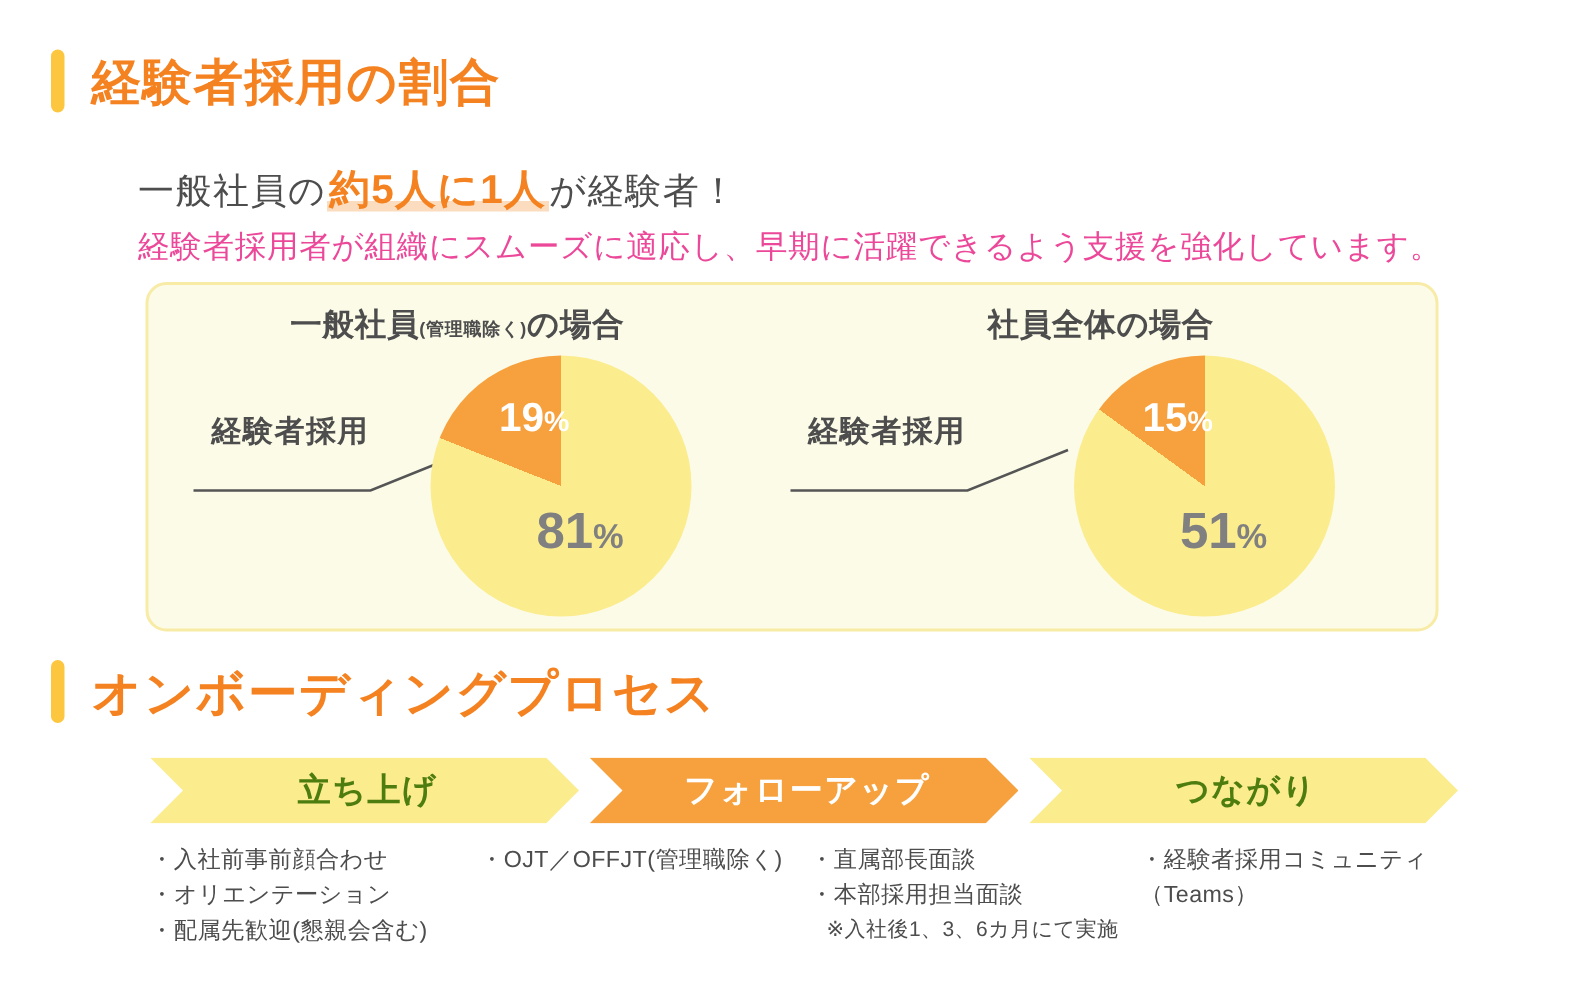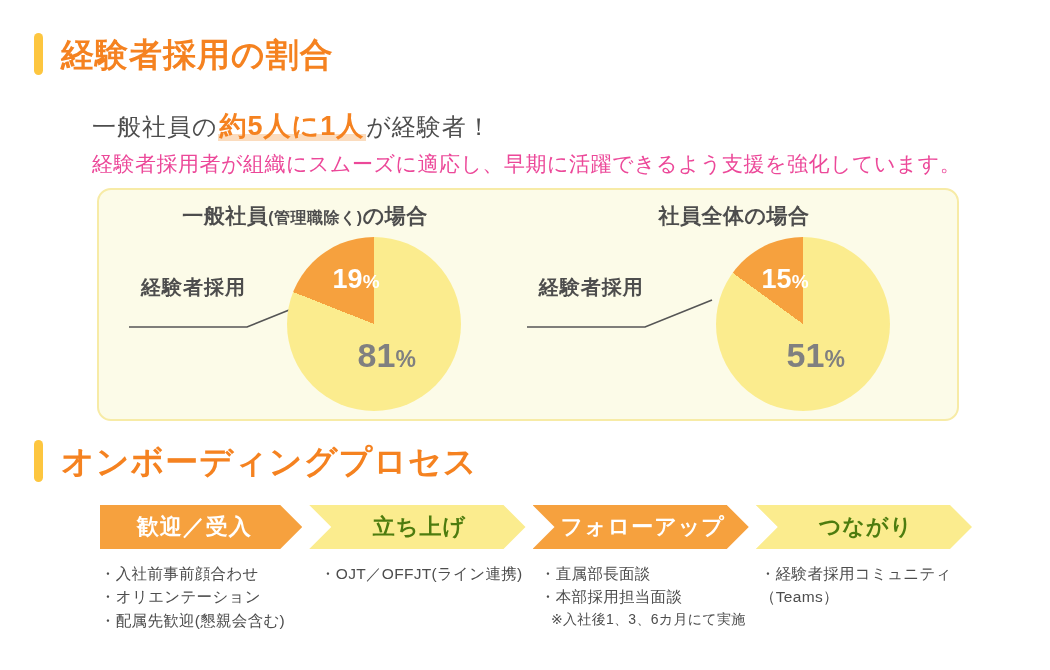--- a/index.html
+++ b/index.html
@@ -88,21 +88,21 @@
     position: absolute;
     top: 12px;
     width: 100%;
     text-align: center;
     font-size: 21px;
     font-weight: bold;
     color: #4d4d4d;
     letter-spacing: 0.5px;
     white-space: nowrap;
   }
-  .pie-caption .small { font-size: 16px; font-weight: bold; }
+  .pie-caption .small { font-size: 12px; font-weight: bold; }
 
   .pie-wrap {
     position: absolute;
     top: 47px;
     left: 50%;
     margin-left: -18px;
     width: 174px;
     height: 174px;
   }
   .pie-disc {
@@ -259,42 +259,39 @@
   </div>
 
 </div>
 
 <div class="section-head" id="head-onboarding">
   <div class="accent-bar"></div>
   <div class="section-title">オンボーディングプロセス</div>
 </div>
 
 <div class="process-row" id="process-row">
-    <div class="chev first orange">
-      <span>歓迎／受入</span>
-    </div>
     <div class="chev mid yellow">
       <span>立ち上げ</span>
     </div>
     <div class="chev mid orange">
       <span>フォローアップ</span>
     </div>
     <div class="chev last yellow">
       <span>つながり</span>
     </div>
   </div>
 
 <div class="bullet-row" id="bullet-row">
     <div class="bullet-col">
       <div class="bullet-item">・入社前事前顔合わせ</div>
       <div class="bullet-item">・オリエンテーション</div>
       <div class="bullet-item">・配属先歓迎(懇親会含む)</div>
     </div>
     <div class="bullet-col">
-      <div class="bullet-item">・OJT／OFFJT(ライン連携)</div>
+      <div class="bullet-item">・OJT／OFFJT(管理職除く)</div>
     </div>
     <div class="bullet-col">
       <div class="bullet-item">・直属部長面談</div>
       <div class="bullet-item">・本部採用担当面談</div>
       <div class="bullet-item note">※入社後1、3、6カ月にて実施</div>
     </div>
     <div class="bullet-col">
       <div class="bullet-item">・経験者採用コミュニティ</div>
       <div class="bullet-item cont">（Teams）</div>
     </div>

